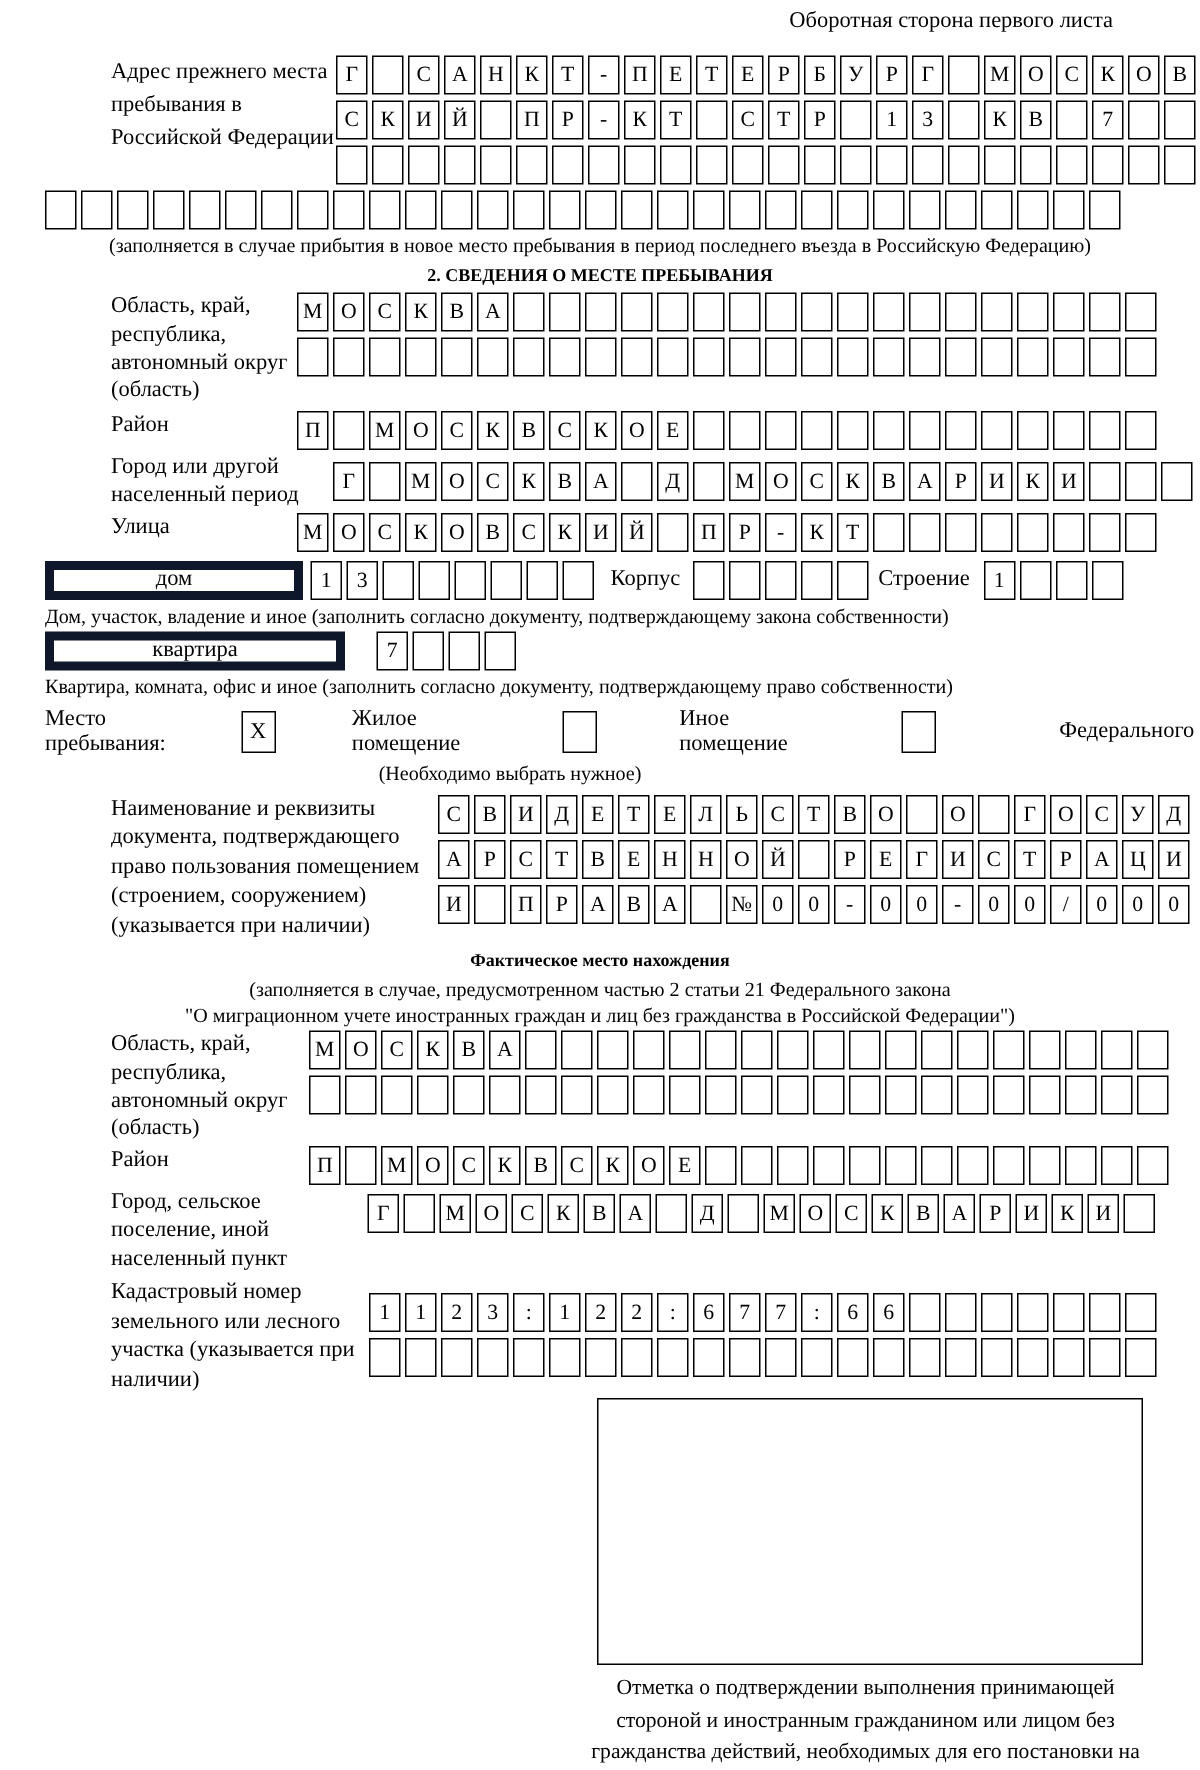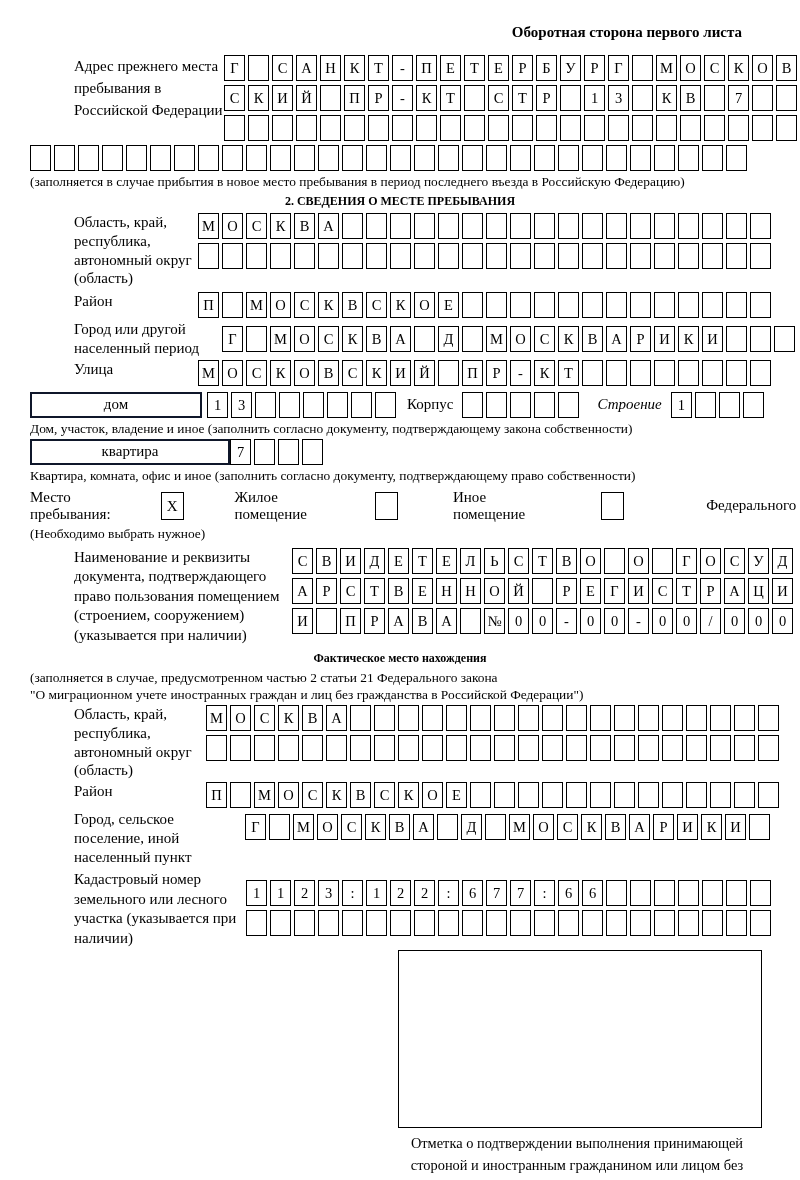--- a/index.html
+++ b/index.html
@@ -3,39 +3,39 @@
 <meta charset="utf-8">
 <style>
   * { margin:0; padding:0; box-sizing:border-box; }
   html,body { background:#fff; }
   body {
     width:800px; height:1180px; margin:0 auto; color:#000;
     font-family:"Liberation Serif","DejaVu Serif",serif; font-size:15px;
     overflow:hidden; position:relative;
   }
   .page { padding:0 30px; width:800px; }
-  .corner { padding-top:24px; padding-right:28px; text-align:right; font-size:15px;font-weight:bold; }
+  .corner { padding-top:6px; padding-right:28px; text-align:right; font-size:15px; }
 
   .field { display:flex; width:740px; }
   .flabel { font-size:15px; line-height:1.25; flex:0 0 auto;margin-left:44px; }
   .lh-tall { line-height:1.47; }
   .cellcol { flex:1 1 auto; display:flex; flex-direction:column; align-items:flex-end; row-gap:4px; }
   .cellrow { display:flex; gap:3px; }
   .cellrow-left { display:flex; gap:3px; }
   .cell {
     flex:0 0 21px; width:21px; height:26px; border:1px solid #000;
     text-align:center; font-size:14.5px; line-height:24px; overflow:hidden;
   }
-  .note { text-align:left; font-size:13.4px; margin-top:3px; width:740px; }
+  .note { text-align:center; font-size:13.4px; margin-top:3px; width:740px; }
   .sect-title { text-align:center; font-weight:bold; font-size:12px; width:740px; }
 
   .houserow { display:flex; align-items:center; width:740px; margin-top:6px; }
-  .widebox { border:2px solid #0f172a; height:26px; display:flex; align-items:center; justify-content:center; font-size:15px; }
+  .widebox { border:6px solid #0f172a; height:26px; display:flex; align-items:center; justify-content:center; font-size:15px; }
   .box-dom { width:172px; margin-right:5px; }
-  .box-kv  { width:200px; margin-right:0; }
+  .box-kv  { width:200px; margin-right:21px; }
   .inline-lbl { margin:0 9px 0 11px; }
   .grp { display:flex; gap:3px; }
 
   .chkrow { display:flex; align-items:center; width:740px; margin-top:5px;gap:42px; }
   .chk { width:23px; height:28px; border:1px solid #000; text-align:center; line-height:26px; font-size:15px; flex:0 0 23px; }
 
   .stampbox { width:364px; height:178px; border:1.5px solid #000; margin-left:368px; margin-top:2px; }
   .stampcaption { width:390px; margin-left:352px; margin-top:5px; text-align:center; font-size:14.4px; line-height:1.5; }
 
   .mt2{margin-top:2px;} .mt4{margin-top:4px;} .mt6{margin-top:6px;} .mt14{margin-top:14px;}
@@ -333,21 +333,21 @@
         <span class="cell"></span>
       </div>
     <span class="inline-lbl">Корпус</span>
     <div class="grp">
         <span class="cell"></span>
         <span class="cell"></span>
         <span class="cell"></span>
         <span class="cell"></span>
         <span class="cell"></span>
       </div>
-    <span class="inline-lbl" style="margin-left:18px;font-style:italic;">Строение</span>
+    <span class="inline-lbl" style="margin-left:6px;">Строение</span>
     <div class="grp">
         <span class="cell">1</span>
         <span class="cell"></span>
         <span class="cell"></span>
         <span class="cell"></span>
       </div>
   </div>
   <div class="note" style="text-align:left;">Дом, участок, владение и иное (заполнить согласно документу, подтверждающему закона собственности)</div>
 
   <div class="houserow mt2">

